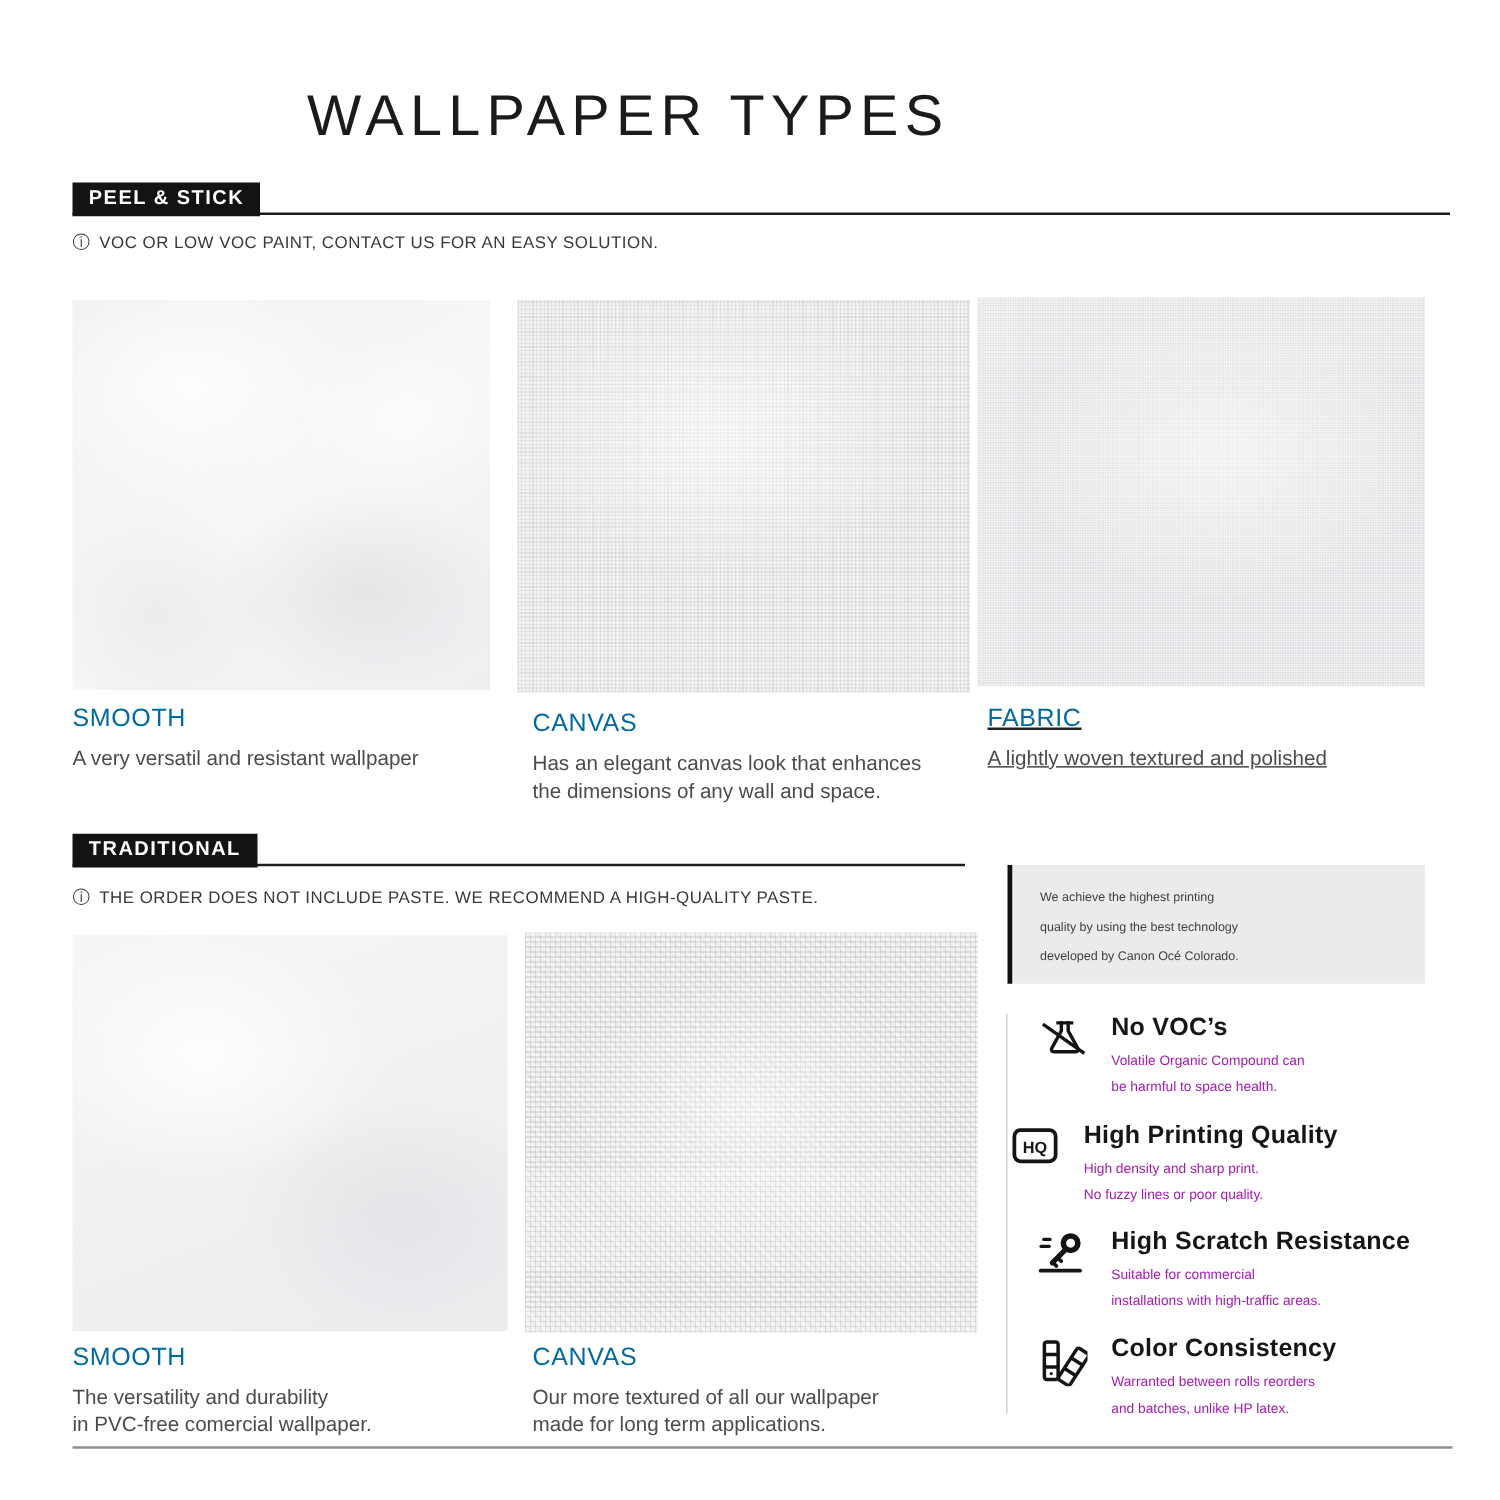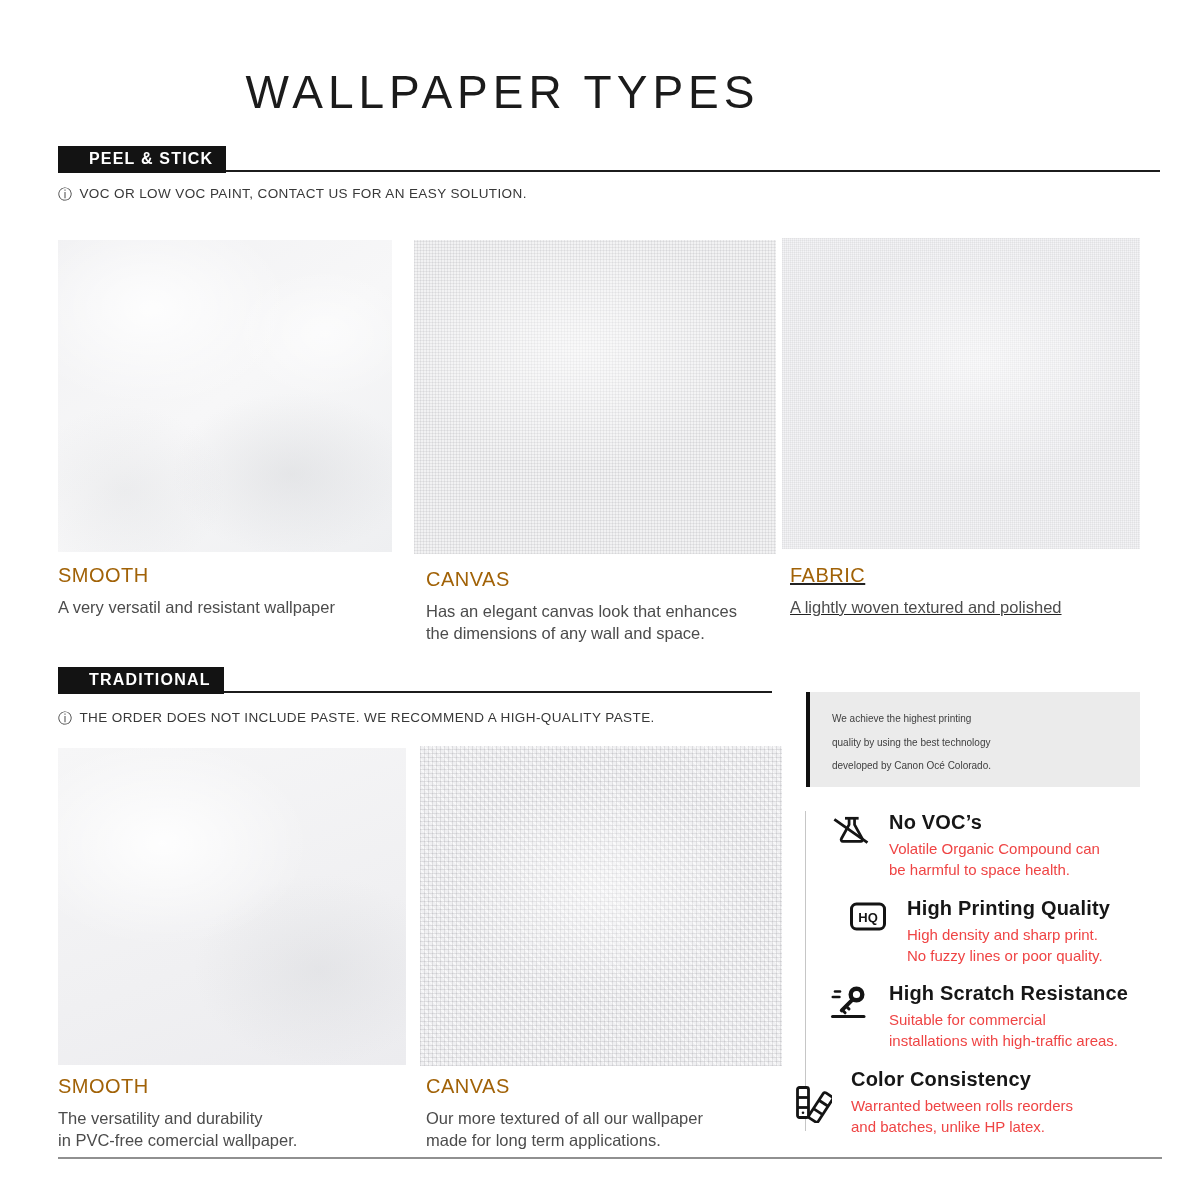--- a/index.html
+++ b/index.html
@@ -7,21 +7,21 @@
     position:relative;width:1200px;height:1200px;background:#ffffff;overflow:hidden;
     font-family:"Liberation Sans","DejaVu Sans",sans-serif;color:#222;margin-top:19px;
   }
   .title{
     position:absolute;top:46px;left:0;width:1005px;margin:0;text-align:center;
     font-size:46px;font-weight:400;letter-spacing:5px;color:#1b1b1b;white-space:nowrap;
   }
   .badge{
     position:absolute;left:58px;background:#131313;color:#ffffff;
     font-size:16px;font-weight:700;letter-spacing:1.2px;
-    padding:4px 13px 5px 31px;z-index:2;white-space:nowrap;
+    padding:4px 13px 5px 13px;z-index:2;white-space:nowrap;
   }
   .hline{position:absolute;height:2px;background:#1c1c1c;}
   .note{
     position:absolute;left:58px;display:flex;align-items:flex-start;
     font-size:13.5px;letter-spacing:.4px;color:#383838;line-height:20px;
   }
   .note-icon{font-size:14px;margin-right:7px;line-height:20px;color:#383838;
     font-family:"DejaVu Sans",sans-serif;}
   .note-text span{display:block;}
   .swatch{position:absolute;}
@@ -55,34 +55,34 @@
   }
   .tex-canvas-rough{
     background-color:#f0f0f2;
     background-image:
       radial-gradient(60% 50% at 50% 45%, rgba(255,255,255,.45), rgba(255,255,255,0) 70%),
       repeating-linear-gradient(0deg, rgba(115,115,122,.16) 0 1px, transparent 1px 4px),
       repeating-linear-gradient(90deg, rgba(115,115,122,.16) 0 1px, transparent 1px 4px),
       repeating-linear-gradient(45deg, rgba(255,255,255,.5) 0 2px, transparent 2px 6px);
   }
   .caption{position:absolute;}
-  .cap-title{font-size:20px;font-weight:400;letter-spacing:.5px;color:#a16207;margin-bottom:9px;}
+  .cap-title{font-size:20px;font-weight:400;letter-spacing:.5px;color:#0369a1;margin-bottom:9px;}
   .cap-line{font-size:16.5px;color:#4c4c4c;line-height:22px;}
   .quote-bar{position:absolute;background:#0f0f0f;}
   .quote-box{
     position:absolute;background:#ebebeb;box-sizing:border-box;
     padding:15px 18px 14px 22px;
   }
   .quote-line{font-size:10px;color:#404040;line-height:23.5px;}
   .feat-vline{position:absolute;background:#c6c6c6;}
   .feature{position:absolute;display:flex;align-items:flex-start;}
   .feat-icon{width:42px;flex:0 0 42px;margin-right:17px;padding-top:1px;}
   .feat-icon svg{display:block;}
   .feat-title{font-size:20px;font-weight:700;color:#161616;margin-bottom:5px;letter-spacing:.2px;}
-  .feat-line{font-size:15px;color:#ef4444;line-height:20.5px;}
+  .feat-line{font-size:11px;color:#a21caf;line-height:20.5px;}
   .footer-line{position:absolute;height:2px;background:#909090;}
 </style>
 </head>
 <body>
 
 <div class="page">
 
   <h1 class="title">WALLPAPER TYPES</h1>
 
   <div class="badge" style="top:127px;">PEEL &amp; STICK</div>
@@ -154,21 +154,21 @@
         <path d="M6 8 L40 32"></path>
       </svg>
     </div>
     <div>
       <div class="feat-title">No VOC’s</div>
       <div class="feat-line">Volatile Organic Compound can</div>
       <div class="feat-line">be harmful to space health.</div>
     </div>
   </div>
 
-  <div class="feature" style="left:848px;top:878px;width:312px;">
+  <div class="feature" style="left:808px;top:878px;width:312px;">
     <div class="feat-icon">
       <svg width="40" height="36" viewBox="0 0 40 36" fill="none">
         <rect x="3.5" y="6" width="33" height="25" rx="5" stroke="#141414" stroke-width="3"></rect>
         <text x="20" y="24" text-anchor="middle" font-size="13" font-weight="bold" font-family="Liberation Sans, DejaVu Sans, sans-serif" fill="#141414" stroke="none">HQ</text>
       </svg>
     </div>
     <div>
       <div class="feat-title">High Printing Quality</div>
       <div class="feat-line">High density and sharp print.</div>
       <div class="feat-line">No fuzzy lines or poor quality.</div>
@@ -188,21 +188,21 @@
         <path d="M2.5 33.5 H34" stroke-width="3"></path>
       </svg>
     </div>
     <div>
       <div class="feat-title">High Scratch Resistance</div>
       <div class="feat-line">Suitable for commercial</div>
       <div class="feat-line">installations with high-traffic areas.</div>
     </div>
   </div>
 
-  <div class="feature" style="left:792px;top:1049px;width:312px;align-items:center;">
+  <div class="feature" style="left:830px;top:1049px;width:312px;">
     <div class="feat-icon">
       <svg width="40" height="40" viewBox="0 0 40 40" fill="#ffffff" stroke="#141414" stroke-width="2.8" stroke-linejoin="round">
         <g transform="rotate(33 16 34)">
           <rect x="16" y="4" width="11" height="30" rx="2"></rect>
           <line x1="16" y1="14" x2="27" y2="14"></line>
           <line x1="16" y1="24" x2="27" y2="24"></line>
         </g>
         <rect x="5.5" y="4.5" width="11" height="30" rx="2"></rect>
         <line x1="5.5" y1="14.5" x2="16.5" y2="14.5"></line>
         <line x1="5.5" y1="24.5" x2="16.5" y2="24.5"></line>

